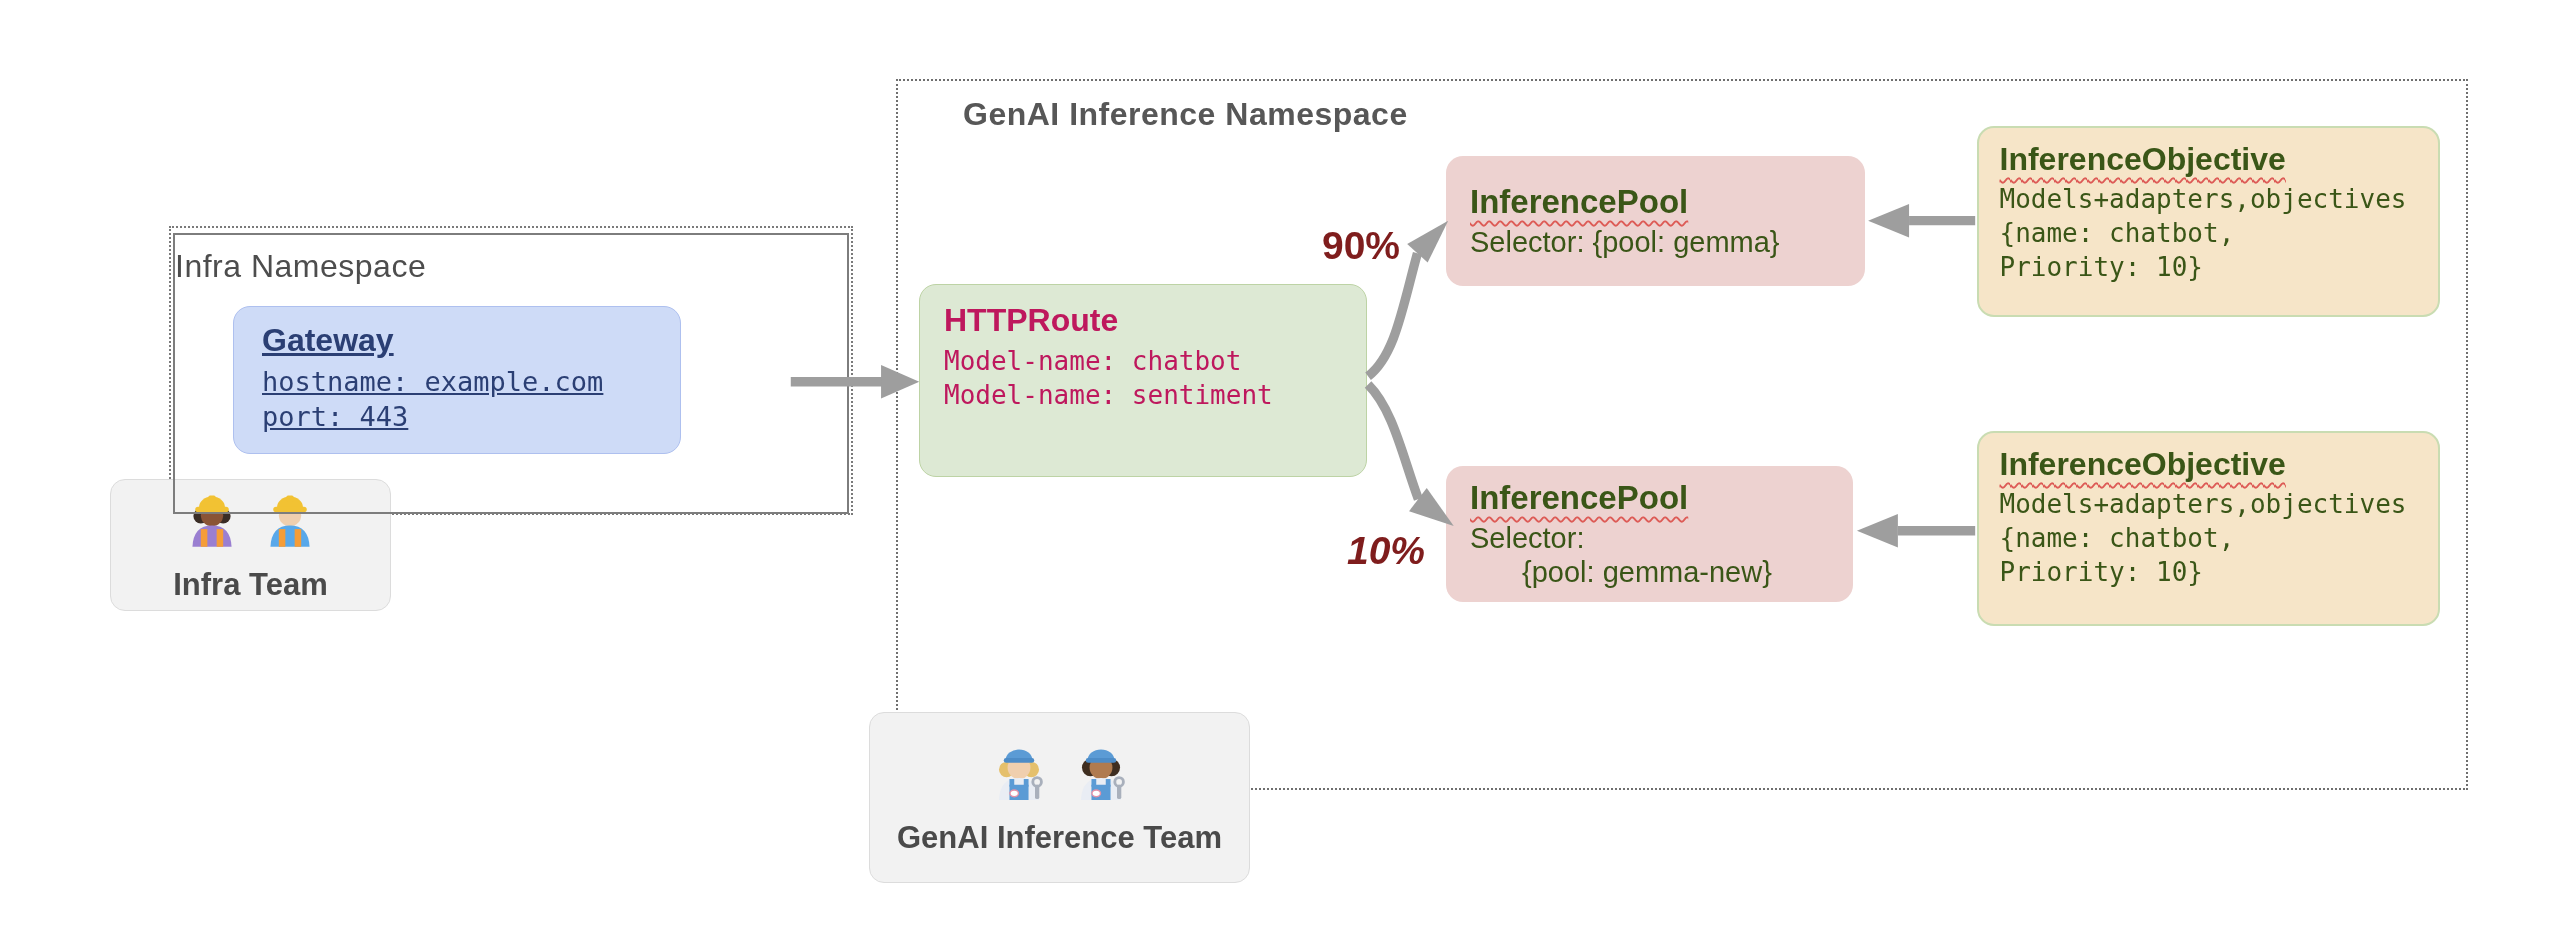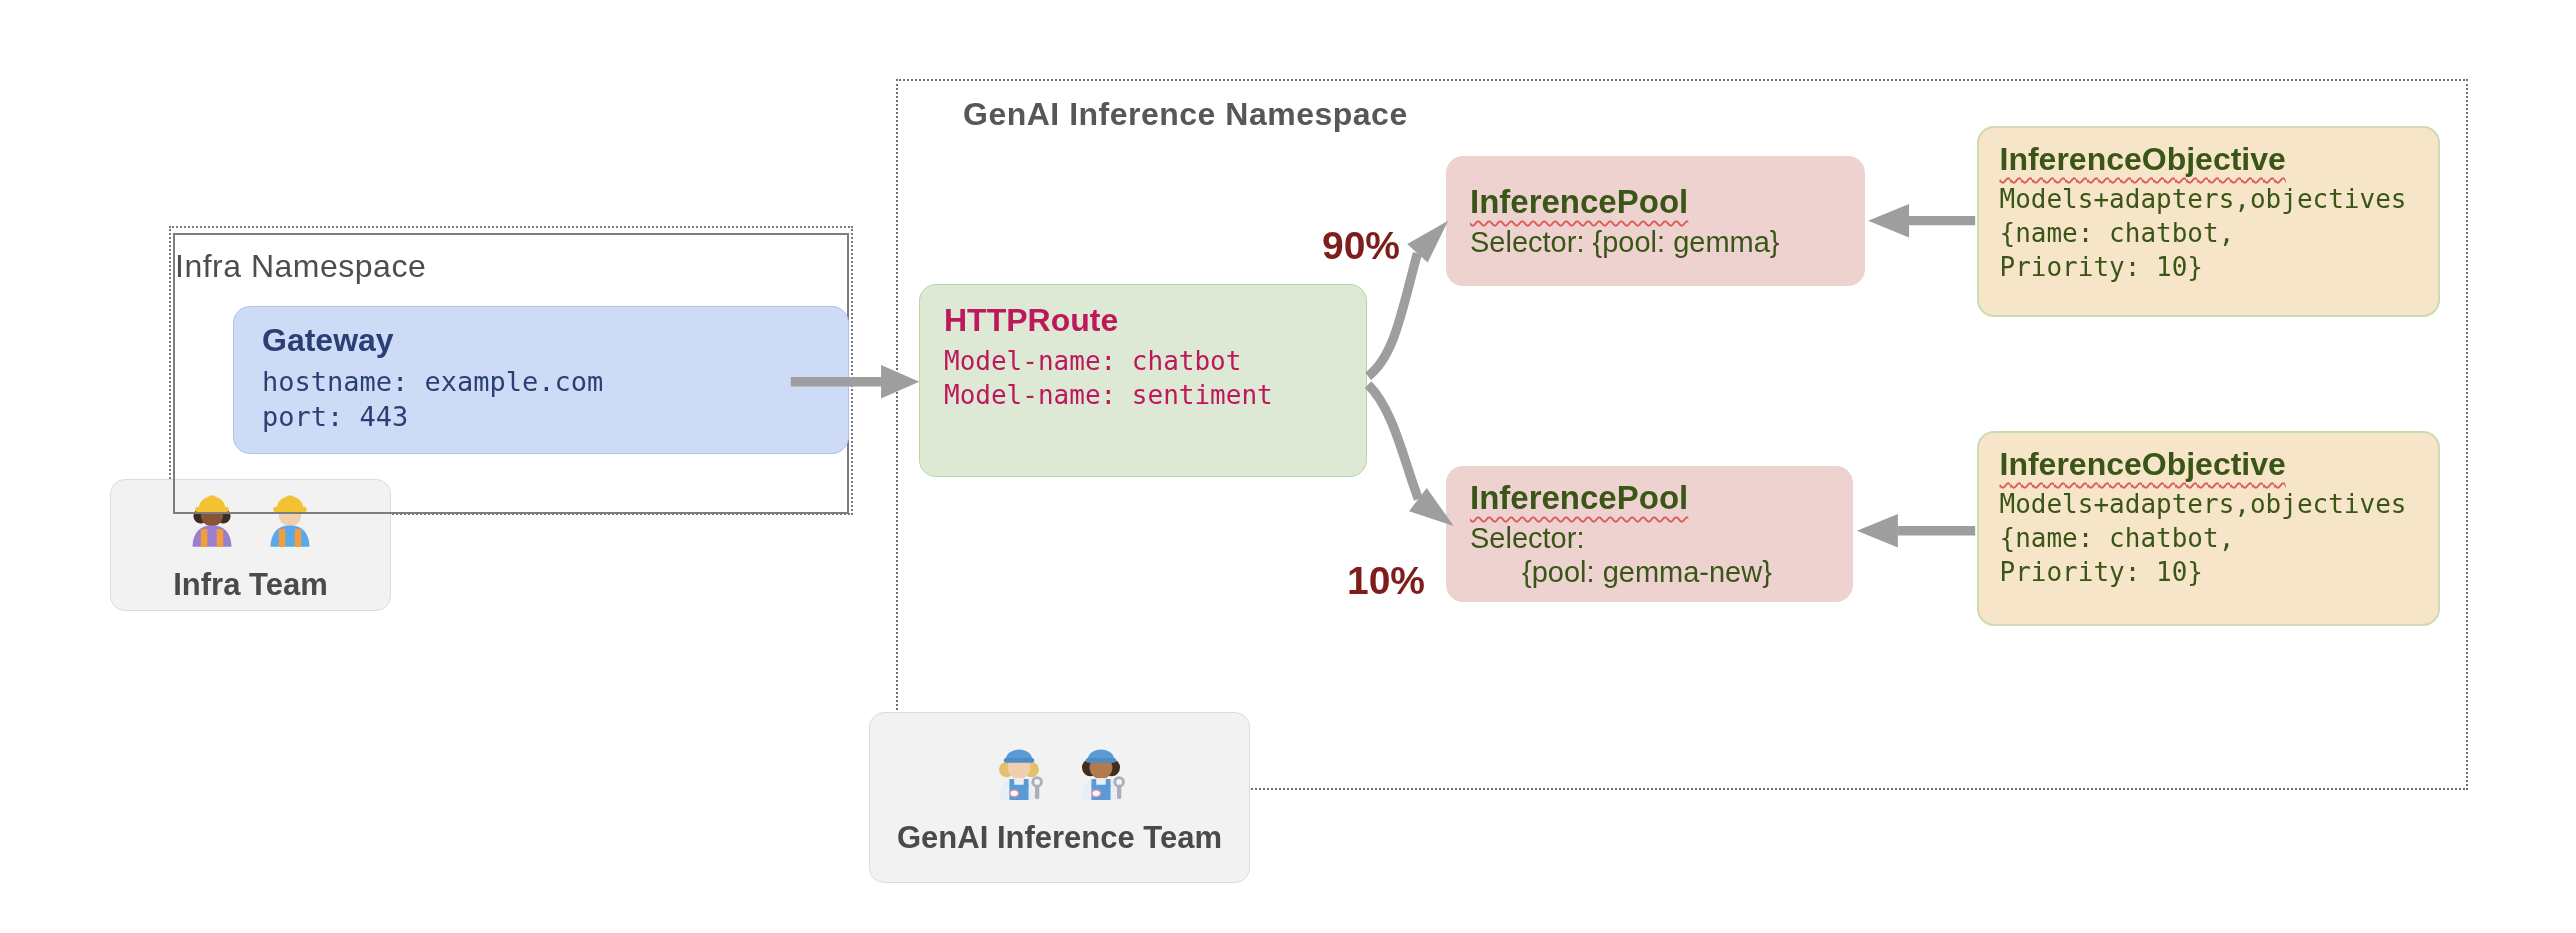--- a/index.html
+++ b/index.html
@@ -29,23 +29,24 @@
   
   .rbox { position:absolute; box-sizing:border-box; border-radius:17px; }
   .rbox .title { font-size:32px; font-weight:700; }
   .squiggle {
     text-decoration-line:underline; text-decoration-style:wavy;
     text-decoration-color:#dd5b56; text-decoration-thickness:2.3px;
     text-underline-offset:6.5px;
   }
   .mono { font-family:"DejaVu Sans Mono", monospace; font-size:26px; line-height:34px; }
   .gateway-box {
-    left:233px; top:306px; width:616px; height:148px;
+    left:233px; top:306px; width:448px; height:148px;
     background:#cedbf7; border:1.9px solid #aec0ef; padding:15px 0 4px 28px;
     color:#2b3f74;
+    text-decoration:underline;
   }
   .gateway-box .title { margin-bottom:4.7px; }
   .gateway-box .mono { font-size:27px; line-height:35px; }
   .httproute-box {
     left:919px; top:284px; width:448px; height:193px;
     background:#dde9d4; border:1.9px solid #bdd3a5; padding:17px 0 0 24px;
     color:#be185d;
   }
   .httproute-box .title { margin-bottom:4.7px; }
   .pool-box {
@@ -75,21 +76,21 @@
   .infra-team { left:110px; top:479px; width:279px; height:130px; }
   .genai-team { left:869px; top:712px; width:379px; height:169px; }
   .team-icons { display:flex; gap:24px; align-items:flex-end; }
   .team-label { font-size:31px; font-weight:700; color:#4a4a4a; margin-top:3.7px; }
   
   .pct {
     position:absolute; width:102px; text-align:center;
     font-size:39px; font-weight:700; color:#7f1d1d;
   }
   .pct-top { left:1310px; top:224px; }
-  .pct-bottom { left:1335px; top:559px; }
+  .pct-bottom { left:1335px; top:529px;font-style:italic; }
   
   .arrows { position:absolute; left:0; top:0; z-index:10; pointer-events:none; }
 </style>
 </head>
 <body>
 
 <div class="canvas">
 
   <div class="infra-dotted"></div>
 

